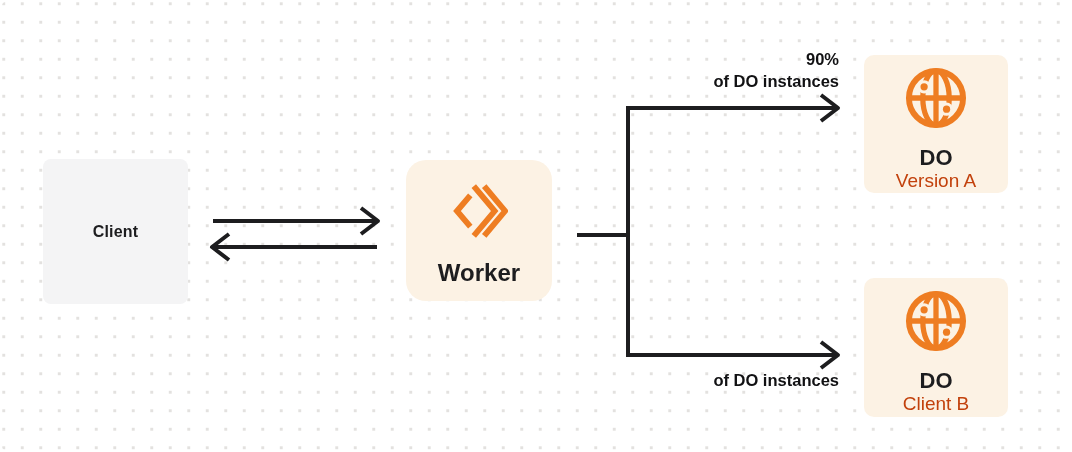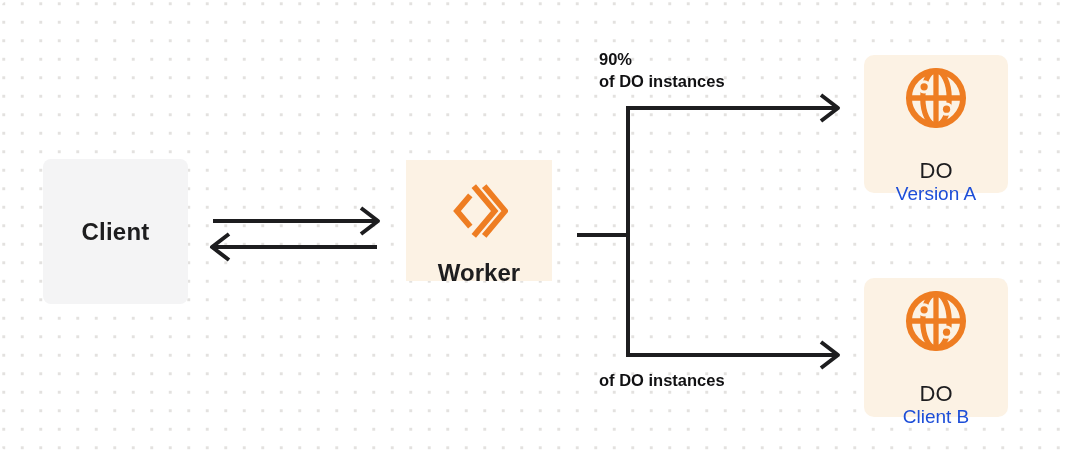--- a/index.html
+++ b/index.html
@@ -33,66 +33,66 @@
     box-sizing: border-box;
   }
   .node-client {
     left: 43px; top: 159px;
     width: 145px; height: 145px;
     background: #f4f4f5;
     border-radius: 8px;
     justify-content: center;
   }
   .node-client .node-label {
-    font-size: 24px;
+    font-size: 16px;
     font-weight: 700;
     color: #1d1d1f;
     letter-spacing: 0.2px;
   }
   .node-worker {
     left: 406px; top: 160px;
-    width: 146px; height: 121px;
+    width: 146px; height: 141px;
     background: #fcf2e4;
-    border-radius: 0;
+    border-radius: 20px;
     padding-top: 22px;
   }
   .node-worker .node-icon { width: 58px; height: 58px; }
   .node-worker .node-label {
     margin-top: 20px;
     font-size: 24px;
     font-weight: 700;
     color: #1d1d1f;
     line-height: 26px;
   }
   .node-do {
     width: 144px;
     background: #fcf2e4;
     border-radius: 10px;
     padding-top: 10px;
   }
   .node-do-a { left: 864px; top: 55px; height: 138px; }
   .node-do-b { left: 864px; top: 278px; height: 139px; }
   .node-do .node-icon { width: 66px; height: 66px; }
   .node-do .node-title {
-    margin-top: 28px;
+    margin-top: 15px;
     font-size: 22px;
-    font-weight: 400;
+    font-weight: 700;
     color: #1d1d1f;
     line-height: 24px;
   }
   .node-do .node-subtitle {
     font-size: 19px;
     font-weight: 400;
-    color: #1d4ed8;
+    color: #c2410c;
     line-height: 22px;
   }
   .edge-label {
     position: absolute;
     width: 240px;
-    text-align: left;
+    text-align: right;
     font-size: 16.5px;
     font-weight: 700;
     color: #111113;
     line-height: 22px;
   }
   .edge-label-top { left: 599px; top: 48px; }
   .edge-label-bottom { left: 599px; top: 369px; }
   .icon-svg { display: block; width: 100%; height: 100%; }
 </style>
 </head>

